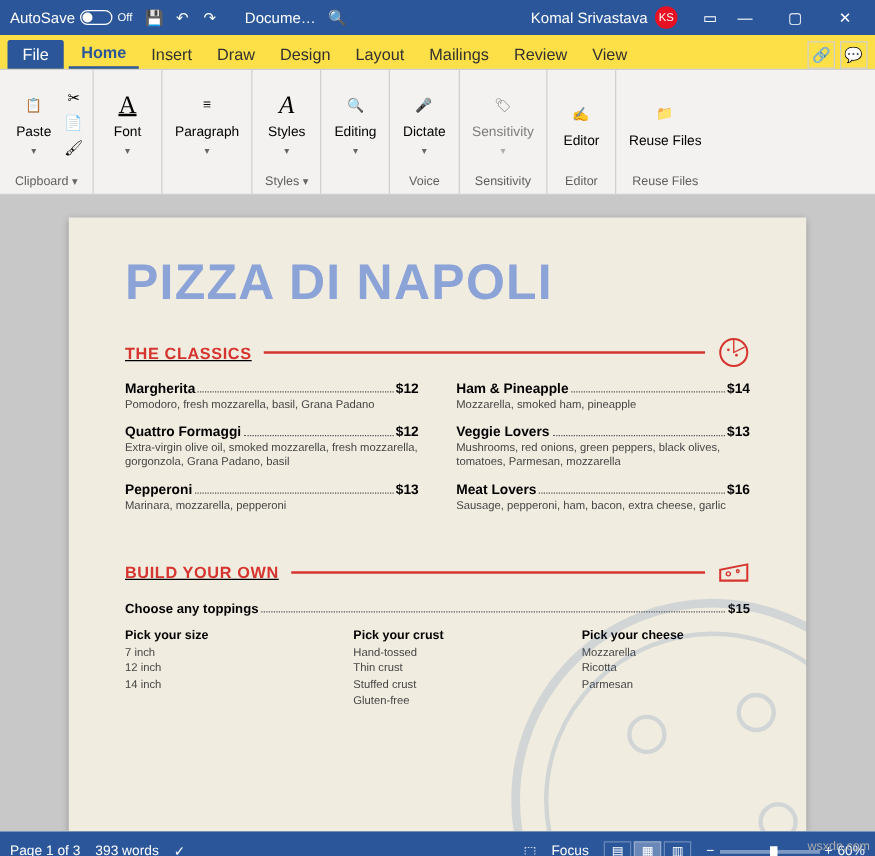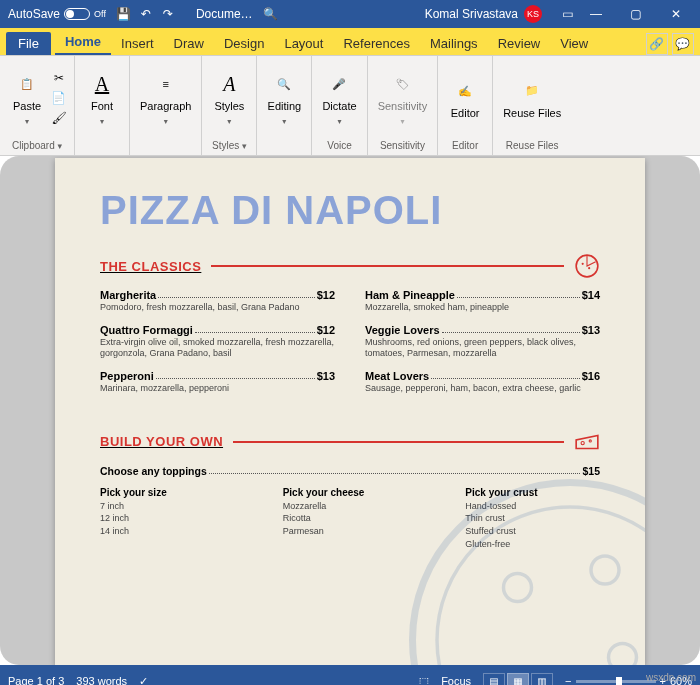--- a/index.html
+++ b/index.html
@@ -33,21 +33,21 @@
 .group-body { flex:1; display:flex; align-items:center; gap:2px; padding:2px; }
 .group-label { font-size:10px; text-align:center; color:#605e5c; padding:2px 0; }
 .bigbtn { display:flex; flex-direction:column; align-items:center; justify-content:center; min-width:42px; height:70px; font-size:11px; gap:2px; padding:0 4px; }
 .bigbtn .bicon { width:28px; height:28px; display:flex; align-items:center; justify-content:center; }
 .arrow-down::after { content:"▾"; font-size:8px; color:#666; }
 .smallcol { display:flex; flex-direction:column; gap:2px; }
 .smallico { width:18px; height:18px; display:flex; align-items:center; justify-content:center; font-size:12px; }
 .launcher { font-size:9px; color:#666; }
 
 
-.docarea { height:509px; background:#c8c8c8; overflow:hidden; position:relative; display:flex; justify-content:center; padding-top:2px;border-radius:19px; }
+.docarea { height:509px; background:#c8c8c8; overflow:hidden; position:relative; display:flex; justify-content:center; padding-top:18px; }
 .page { width:590px; background:#f0ece0; box-shadow:0 2px 6px rgba(0,0,0,.3); padding:30px 45px; position:relative; overflow:hidden; }
 .pizza-bg { position:absolute; right:-100px; bottom:-150px; width:350px; height:350px; opacity:.15; }
 .doctitle-h { font-size:40px; font-weight:900; color:#8ba3d7; letter-spacing:1px; margin-bottom:20px; font-family:Arial,sans-serif; }
 .section-head { display:flex; align-items:center; gap:10px; margin:14px 0 10px;text-decoration:underline; }
 .section-head .label { color:#d6342f; font-weight:700; font-size:13px; letter-spacing:.5px; }
 .section-head .line { flex:1; height:1.5px; background:#d6342f; }
 .section-head .icon { width:26px; height:26px; }
 .menu-cols { display:flex; gap:30px;justify-content:flex-end; }
 .menu-col { flex:1; }
 .item { margin-bottom:10px; }
@@ -105,21 +105,20 @@
   </div>
 </div>
 
 <div class="tabs">
   <div class="tab file">File</div>
   <div class="tab active">Home</div>
   <div class="tab">Insert</div>
   <div class="tab">Draw</div>
   <div class="tab">Design</div>
   <div class="tab">Layout</div>
-  <div class="tab">References</div>
   <div class="tab">Mailings</div>
   <div class="tab">Review</div>
   <div class="tab">View</div>
   <div class="tabs-right">
     <div class="ico">🔗</div>
     <div class="ico">💬</div>
   </div>
 </div>
 
 <div class="ribbon">
@@ -314,31 +313,31 @@
     </div>
 
     <div class="pick-cols" id="pick-cols">
         <div class="pick-col">
           <div class="pick-head">Pick your size</div>
           <div class="pick-opt">7 inch</div>
           <div class="pick-opt">12 inch</div>
           <div class="pick-opt">14 inch</div>
         </div>
         <div class="pick-col">
-          <div class="pick-head">Pick your cheese</div>
-          <div class="pick-opt">Mozzarella</div>
-          <div class="pick-opt">Ricotta</div>
-          <div class="pick-opt">Parmesan</div>
-        </div>
-        <div class="pick-col">
           <div class="pick-head">Pick your crust</div>
           <div class="pick-opt">Hand-tossed</div>
           <div class="pick-opt">Thin crust</div>
           <div class="pick-opt">Stuffed crust</div>
           <div class="pick-opt">Gluten-free</div>
+        </div>
+        <div class="pick-col">
+          <div class="pick-head">Pick your cheese</div>
+          <div class="pick-opt">Mozzarella</div>
+          <div class="pick-opt">Ricotta</div>
+          <div class="pick-opt">Parmesan</div>
         </div>
       </div>
   </div>
 </div>
 
 <div class="statusbar">
   <span>Page 1 of 3</span>
   <span>393 words</span>
   <span>✓</span>
   <div class="spacer"></div>

